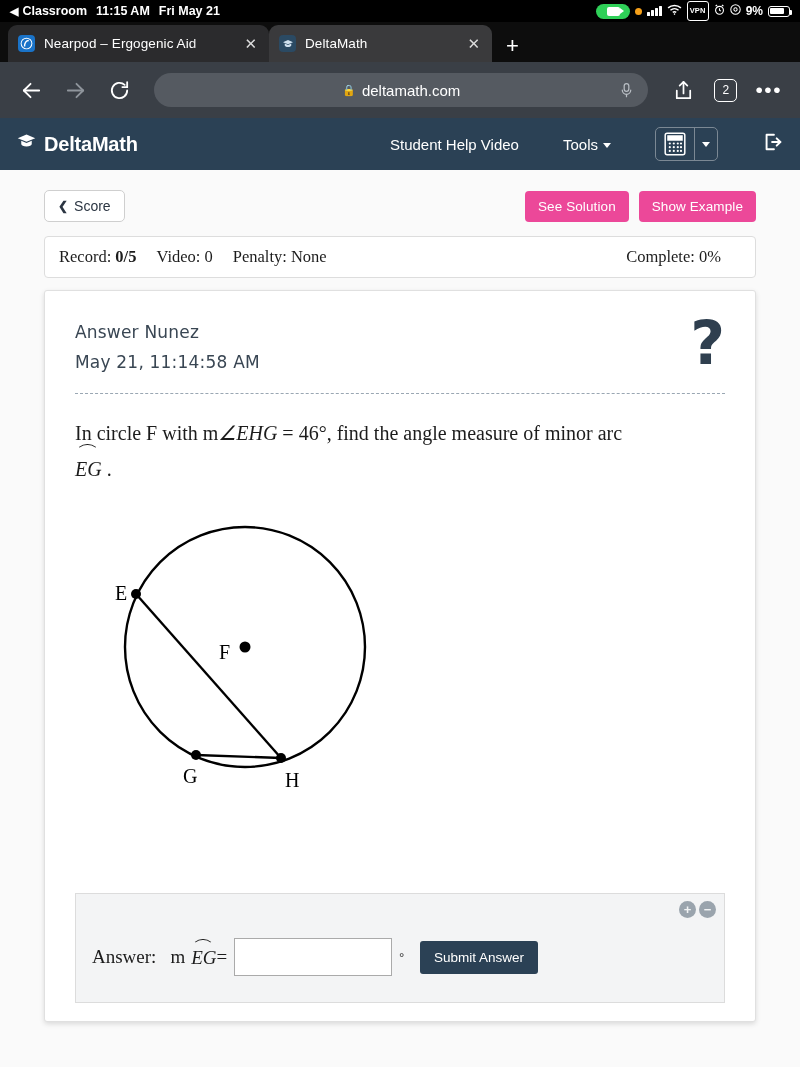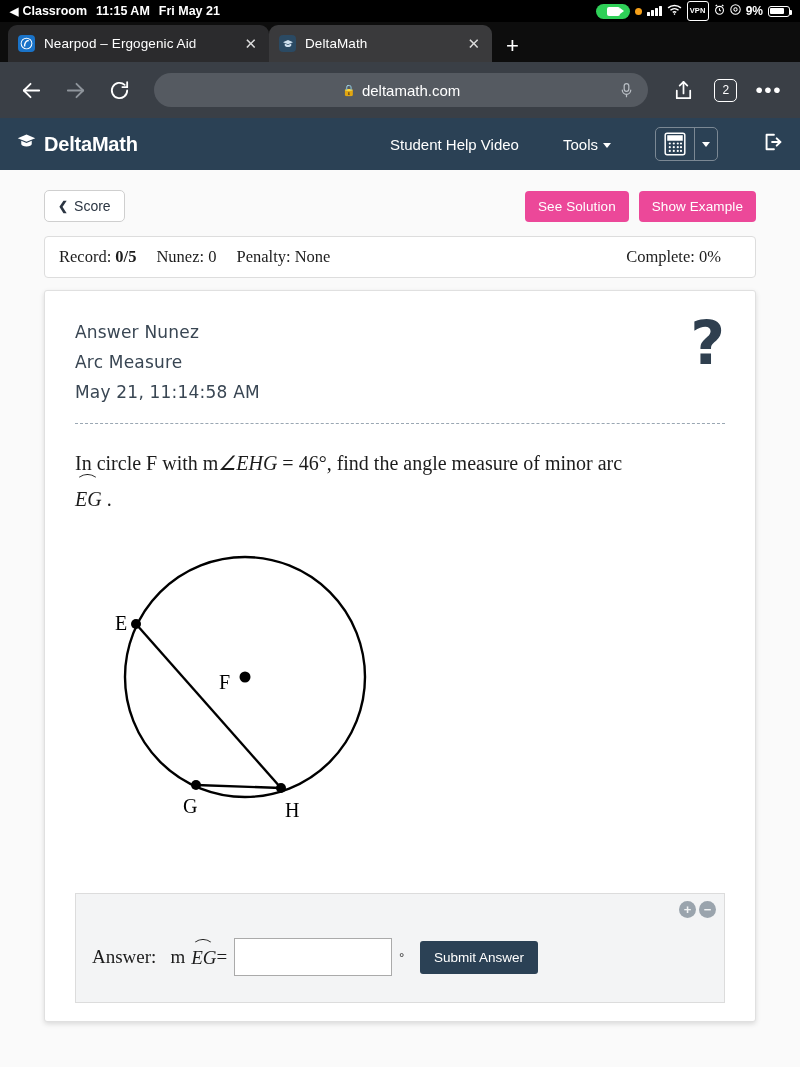--- a/index.html
+++ b/index.html
@@ -376,39 +376,38 @@
       <button class="dkbtn">Show Example</button>
     </div>
   </div>
 
   <div class="scorebar">
     <span class="grp">
       <span>Record:</span>
       <span class="rec-frac">0/5</span>
     </span>
     <span class="grp">
-      <span>Nunez:</span>
+      <span>Video:</span>
       <span>0</span>
     </span>
     <span class="grp">
       <span>Penalty:</span>
       <span>None</span>
     </span>
     <span class="grp complete">
       <span>Complete:</span>
       <span>0%</span>
     </span>
   </div>
 
   <div class="card">
 
     <div class="stuhdr">
       <div class="stuinfo">
         <div>Answer Nunez</div>
-        <div>Arc Measure</div>
         <div>May 21, 11:14:58 AM</div>
       </div>
       <div class="qmark">?</div>
     </div>
     <div class="divider"></div>
 
     <div class="prompt">
       <span>In circle F with m</span><span class="mi">∠</span><span class="mi">EHG</span>
       <span>=</span>
       <span>46°</span><span>, find the angle measure of minor arc</span>

